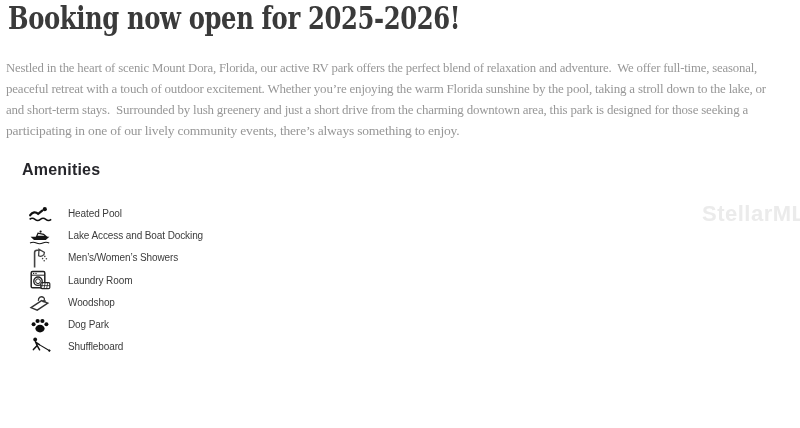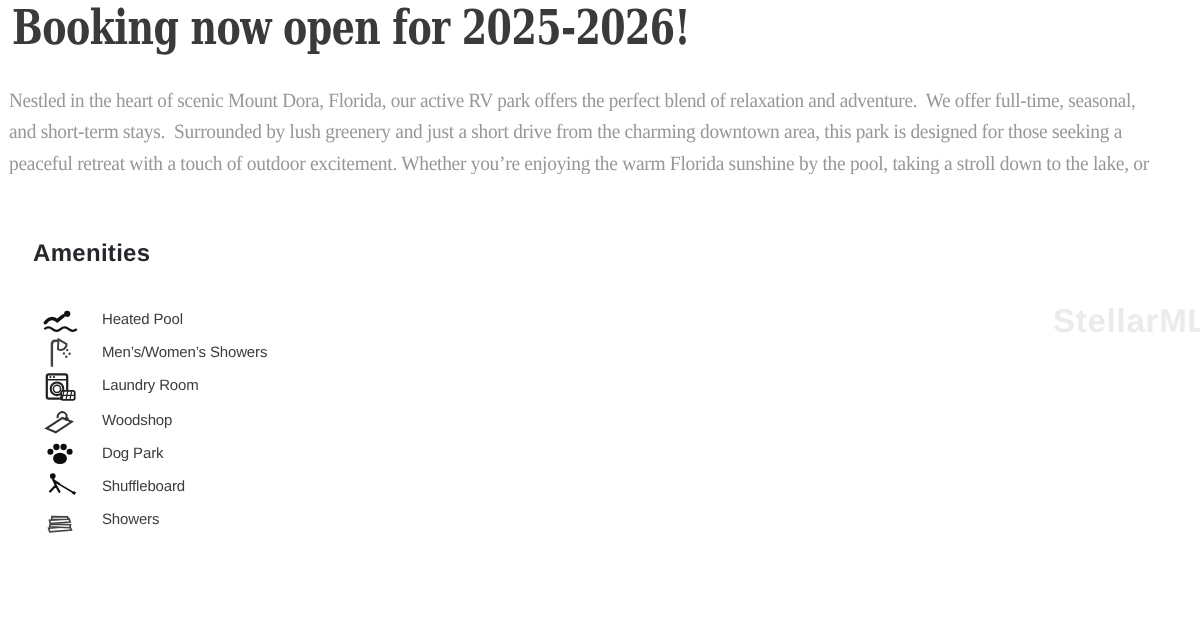--- a/index.html
+++ b/index.html
@@ -36,39 +36,51 @@
 </style>
 </head>
 <body>
 
 <div id="page">
 
   <h1 id="heading"><span class="fit" style="transform: scaleX(0.758787); transform-origin: left center;">Booking now open for 2025-2026!</span></h1>
 
   <div id="intro">
     <div class="line"><span class="fit" style="transform: scaleX(0.946365); transform-origin: left center;">Nestled in the heart of scenic Mount Dora, Florida, our active RV park offers the perfect blend of relaxation and adventure.  We offer full-time, seasonal,</span></div>
+    <div class="line"><span class="fit" style="transform: scaleX(0.960657); transform-origin: left center;">peaceful retreat with a touch of outdoor excitement. Whether you’re enjoying the warm Florida sunshine by the pool, taking a stroll down to the lake, or</span></div>
     <div class="line"><span class="fit" style="transform: scaleX(0.956995); transform-origin: left center;">and short-term stays.  Surrounded by lush greenery and just a short drive from the charming downtown area, this park is designed for those seeking a</span></div>
-    <div class="line"><span class="fit" style="transform: scaleX(0.960657); transform-origin: left center;">peaceful retreat with a touch of outdoor excitement. Whether you’re enjoying the warm Florida sunshine by the pool, taking a stroll down to the lake, or</span></div>
+    <div class="line"><span class="fit">participating in one of our lively community events, there’s always something to enjoy.</span></div>
   </div>
 
   <h2 id="amenities-heading">Amenities</h2>
 
   <ul id="amenities-list">
 
     <li>
       <span class="amenity-icon">
         <svg width="24" height="20" viewBox="0 0 24 20">
           <circle cx="16.8" cy="6.2" r="2.1" fill="#111"></circle>
           <path d="M2.2 12.2 C4.6 8.8 7.6 8.6 10.2 10.8 L14.2 7.6" stroke="#111" stroke-width="2.3" fill="none" stroke-linecap="round"></path>
           <path d="M1.6 16.4 q2.7 -2.3 5.4 0 q2.7 2.3 5.4 0 q2.7 -2.3 5.4 0 q2.7 2.3 5.4 0" stroke="#111" stroke-width="1.5" fill="none"></path>
         </svg>
       </span>
       <span class="amenity-label">Heated Pool</span>
     </li>
 
+    <li>
+      <span class="amenity-icon">
+        <svg width="24" height="20" viewBox="0 0 24 20">
+          <path d="M2.6 11.8 L21.4 11.8 L17.8 15 L6 15 Z" fill="#151515"></path>
+          <path d="M8.6 11.4 L10 8.2 L15.6 9.4 L18 11.4 Z" fill="none" stroke="#151515" stroke-width="1.2"></path>
+          <circle cx="12.6" cy="6.6" r="1.1" fill="#151515"></circle>
+          <path d="M2 18 q3.2 -1.5 6.4 0 q3.2 1.5 6.4 0 q3.2 -1.5 6.4 0" stroke="#151515" stroke-width="1.1" fill="none"></path>
+        </svg>
+      </span>
+      <span class="amenity-label">Lake Access and Boat Docking</span>
+    </li>
 
     <li>
       <span class="amenity-icon">
         <svg width="22" height="22" viewBox="0 0 22 22">
           <path d="M5.6 20.5 V5.6 Q5.6 3.2 8 3.2 L10 3.2" fill="none" stroke="#444" stroke-width="1.6"></path>
           <path d="M10 2.2 L15.4 5.4 A3.9 3.9 0 0 1 9.6 8.8 Z" fill="#fff" stroke="#444" stroke-width="1.3"></path>
           <circle cx="15.8" cy="9.4" r="0.8" fill="#444"></circle>
           <circle cx="13.6" cy="11.6" r="0.8" fill="#444"></circle>
           <circle cx="17.4" cy="11.8" r="0.8" fill="#444"></circle>
           <circle cx="15.2" cy="13.8" r="0.8" fill="#444"></circle>

